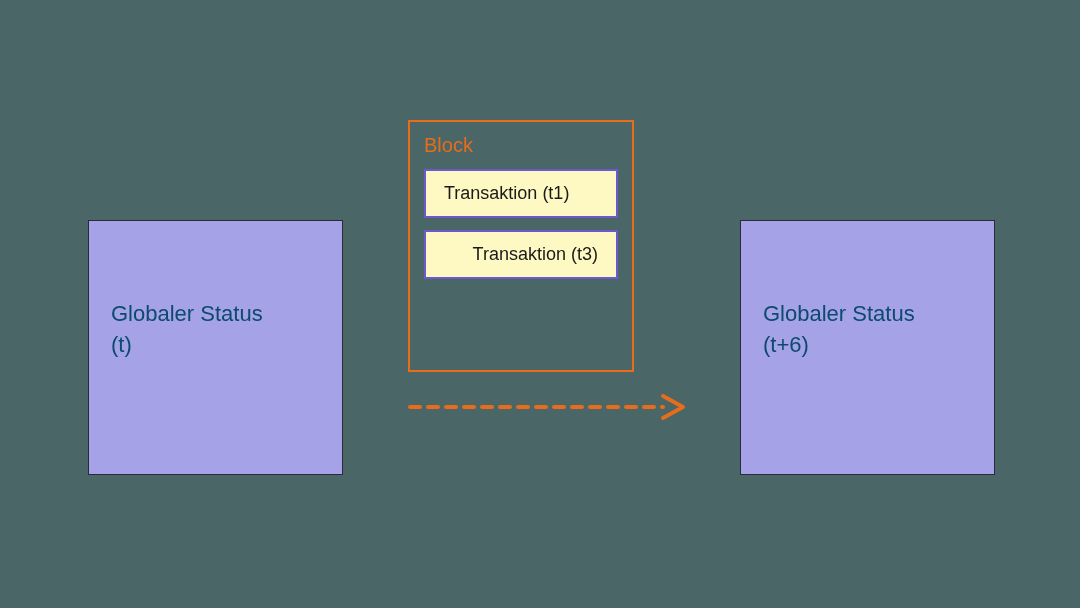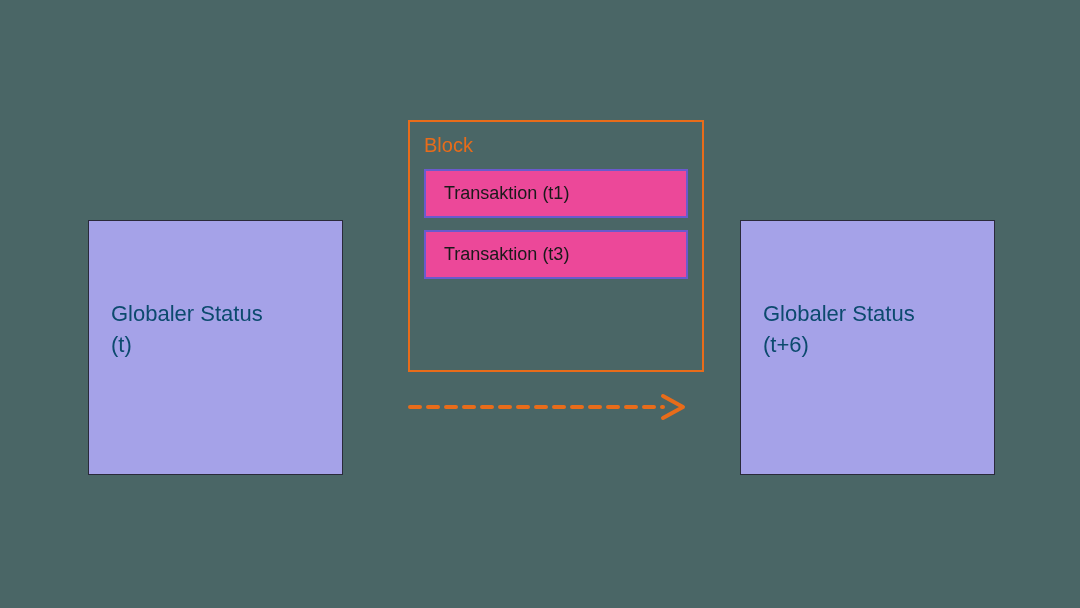--- a/index.html
+++ b/index.html
@@ -37,41 +37,42 @@
     }
     .state-text {
       font-size: 22px;
       color: #0c4a6e;
       line-height: 1.4;
     }
     .block-container {
       position: absolute;
       left: 408px;
       top: 120px;
-      width: 296px;
+      width: 226px;
       height: 252px;
       border: 2px solid #e86c1a;
       padding: 12px 14px 14px 14px;
     }
     .block-title {
       font-size: 20px;
       color: #e86c1a;
       margin-bottom: 12px;
       font-weight: 400;
     }
     .transaction {
-      background-color: #ec4899;
+      background-color: #fef9c3;
       border: 2px solid #6a5acd;
       padding: 12px 18px;
       margin-bottom: 12px;
       font-size: 18px;
       color: #1a1a1a;
     }
     .transaction:last-child {
       margin-bottom: 0;
+      text-align: right;
     }
     .arrow-container {
       position: absolute;
       left: 408px;
       top: 392px;
       width: 280px;
       height: 30px;
     }
     .arrow-svg {
       width: 100%;

